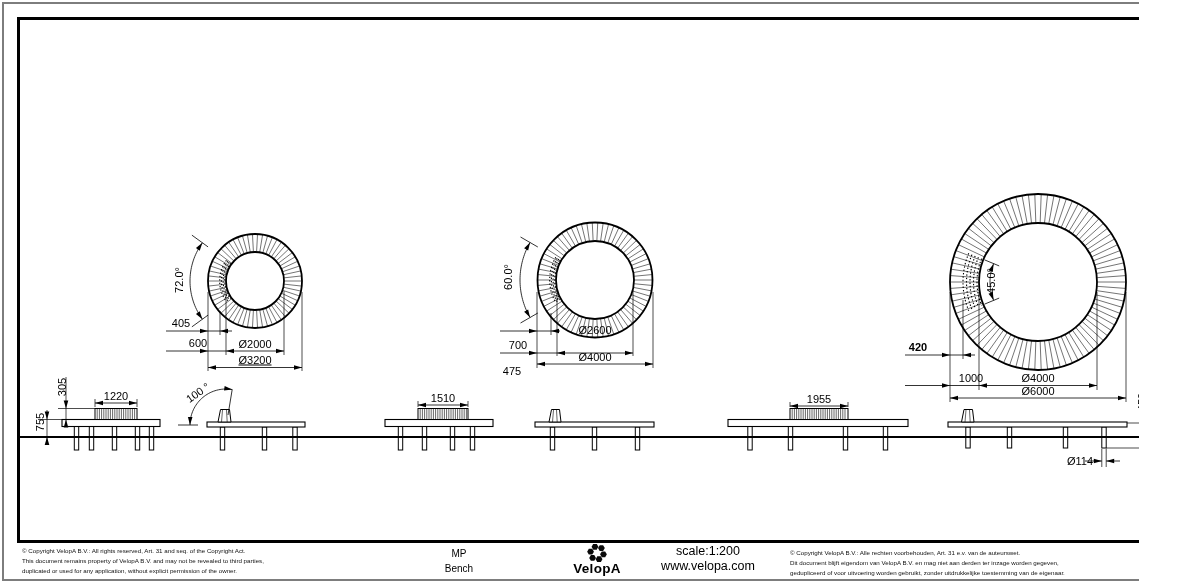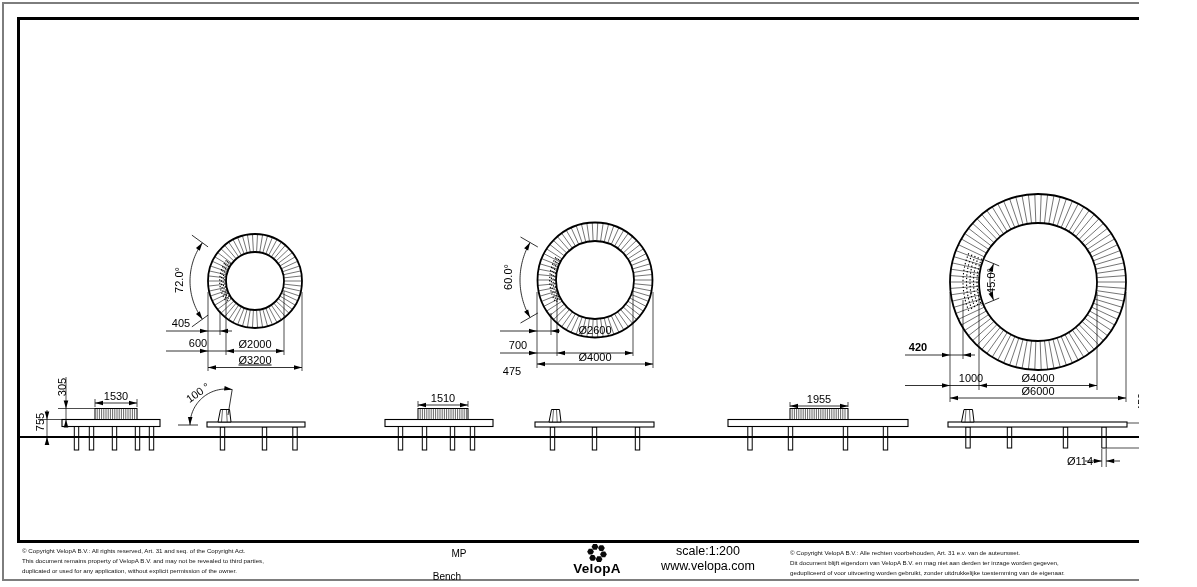--- a/index.html
+++ b/index.html
@@ -490,36 +490,36 @@
   <div class="lbl" style="left:595px;top:357px;">Ø4000</div>
 
   <div class="lbl rot90" style="left:991px;top:281px;">45.0°</div>
   <div class="lbl" style="left:918px;top:347px;font-weight:bold;">420</div>
   <div class="lbl" style="left:923px;top:378px;margin-left:48px;">1000</div>
   <div class="lbl" style="left:1038px;top:378px;">Ø4000</div>
   <div class="lbl" style="left:1038px;top:391px;">Ø6000</div>
 
   <div class="lbl rot90" style="left:62px;top:387px;">305</div>
   <div class="lbl rot90" style="left:40px;top:422px;">755</div>
-  <div class="lbl" style="left:116px;top:396px;">1530</div>
+  <div class="lbl" style="left:116px;top:396px;">1220</div>
   <div class="lbl rot35" style="left:198px;top:393px;">100 °</div>
   <div class="lbl" style="left:443px;top:398px;">1510</div>
   <div class="lbl" style="left:819px;top:399px;">1955</div>
   <div class="lbl rot90" style="left:1142px;top:402px;">450</div>
   <div class="lbl rot90" style="left:1161px;top:404px;">455</div>
   <div class="lbl" style="left:1080px;top:461px;">Ø114</div>
 
   <div class="copy" style="left:22px;top:546px;">
     <div>©  Copyright VelopA B.V.: All rights reserved, Art. 31 and seq. of the Copyright Act.</div>
     <div>This document remains property of VelopA B.V. and may not be revealed to third parties,</div>
     <div>duplicated or used for any application, without explicit permission of the owner.</div>
   </div>
 
   <div class="title-txt" style="left:459px;top:553px;">MP</div>
-  <div class="title-txt" style="left:447px;top:568px;margin-top:8px;">Bench</div>
+  <div class="title-txt" style="left:459px;top:568px;">Bench</div>
 
   <svg class="logo" style="left:597px;top:553px;" width="28" height="18" viewBox="-14 -9 28 18">
     <g id="hexflower" fill="#0a0a0a">
         <polygon points="9.86,1.37 8.16,4.32 4.76,4.32 3.06,1.37 4.76,-1.57 8.16,-1.57"></polygon>
         <polygon points="5.44,6.28 3.74,9.22 0.34,9.22 -1.36,6.28 0.34,3.33 3.74,3.33"></polygon>
         <polygon points="-1.02,4.90 -2.72,7.85 -6.12,7.85 -7.82,4.90 -6.12,1.96 -2.72,1.96"></polygon>
         <polygon points="-3.06,-1.37 -4.76,1.57 -8.16,1.57 -9.86,-1.37 -8.16,-4.32 -4.76,-4.32"></polygon>
         <polygon points="1.36,-6.28 -0.34,-3.33 -3.74,-3.33 -5.44,-6.28 -3.74,-9.22 -0.34,-9.22"></polygon>
         <polygon points="7.82,-4.90 6.12,-1.96 2.72,-1.96 1.02,-4.90 2.72,-7.85 6.12,-7.85"></polygon>
       </g>

